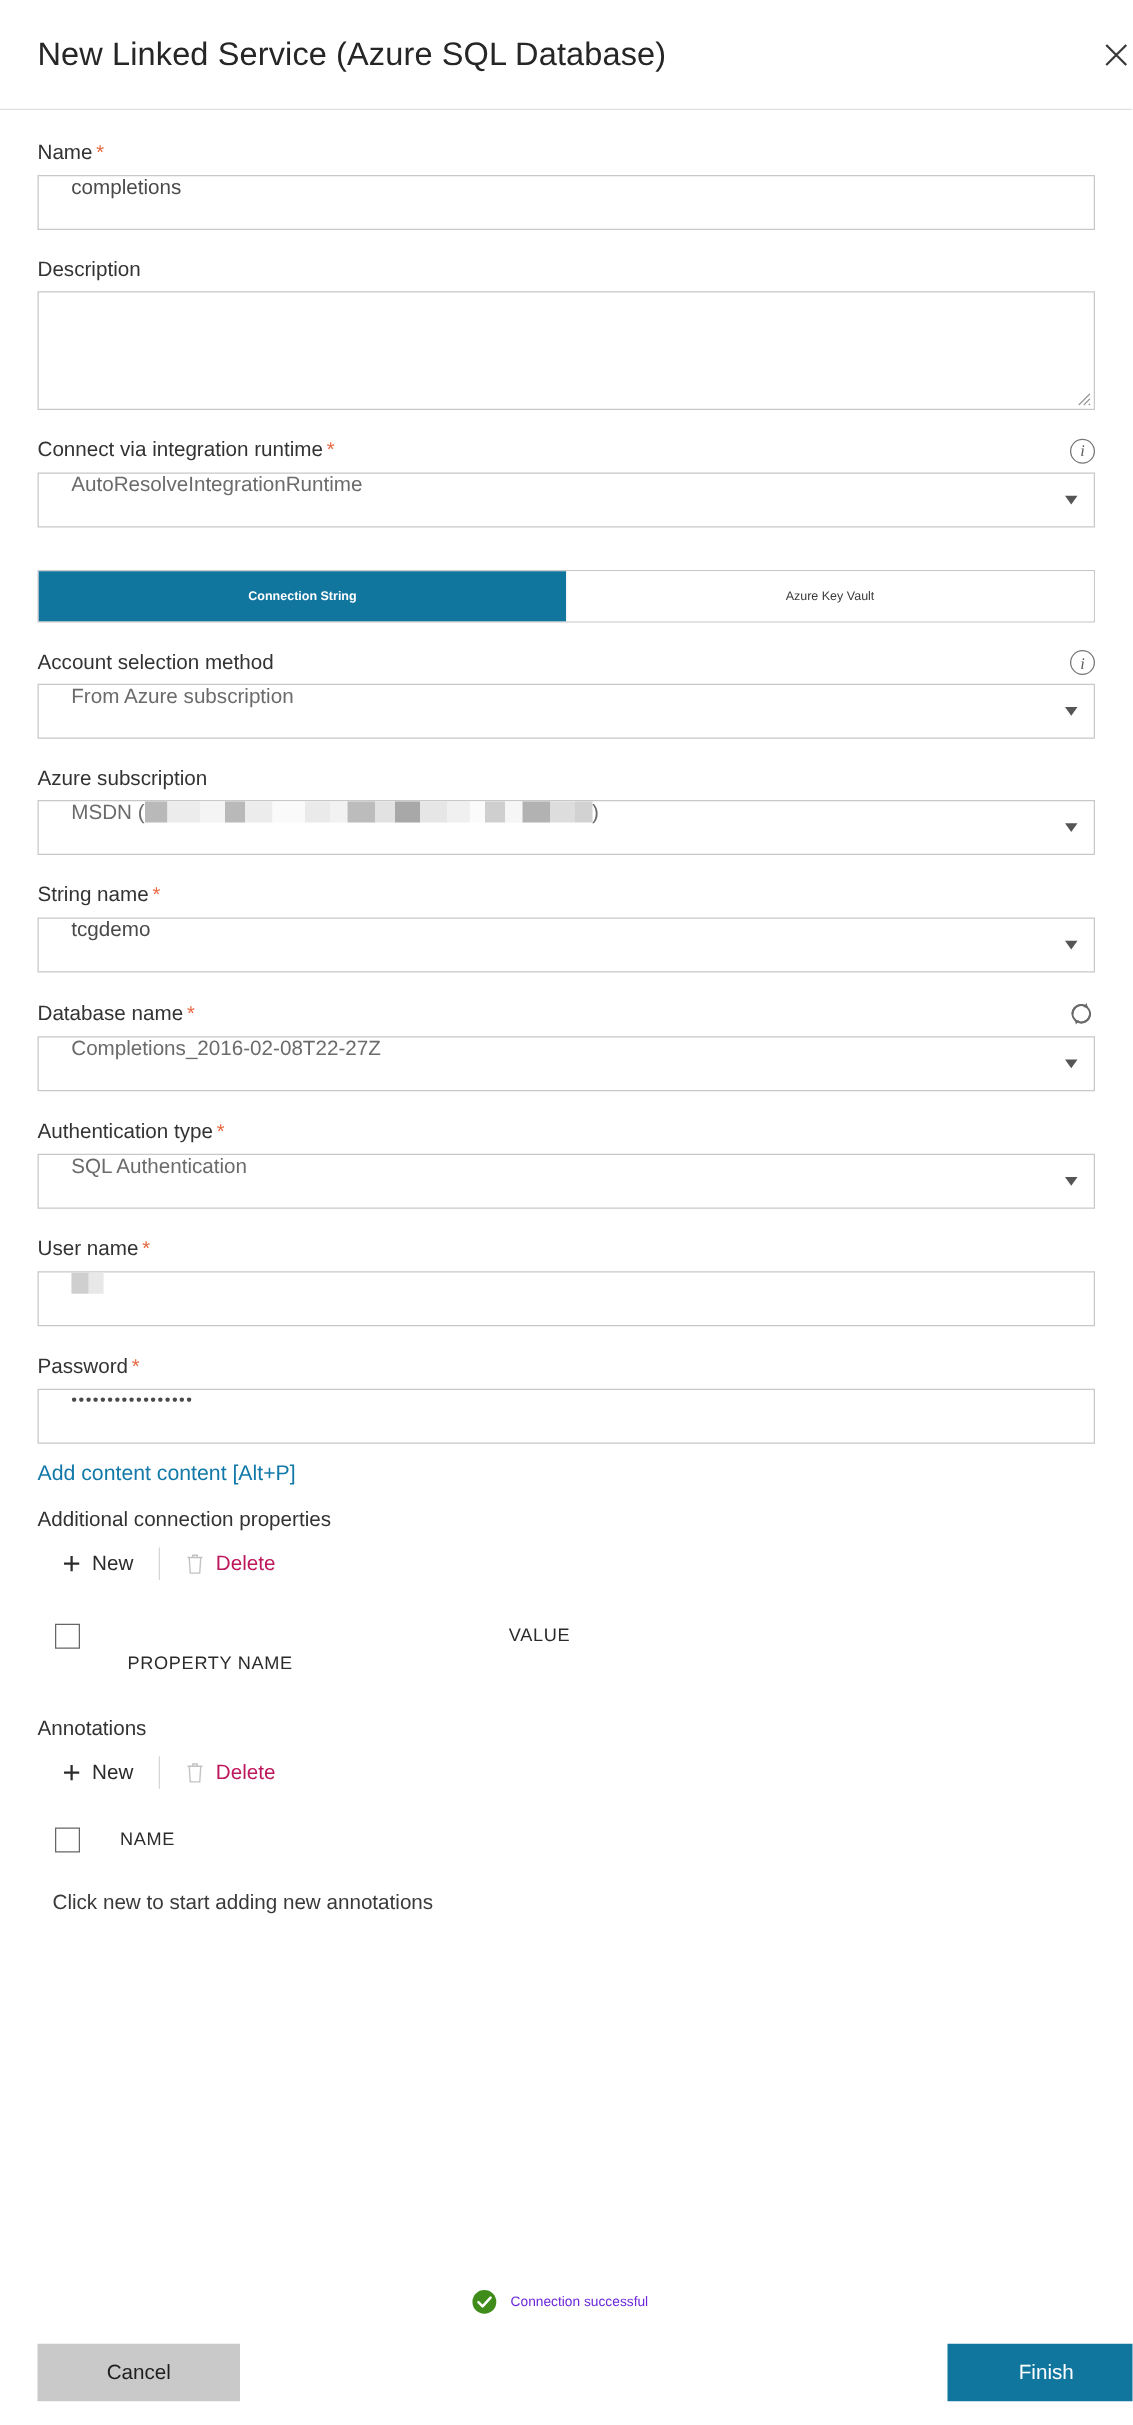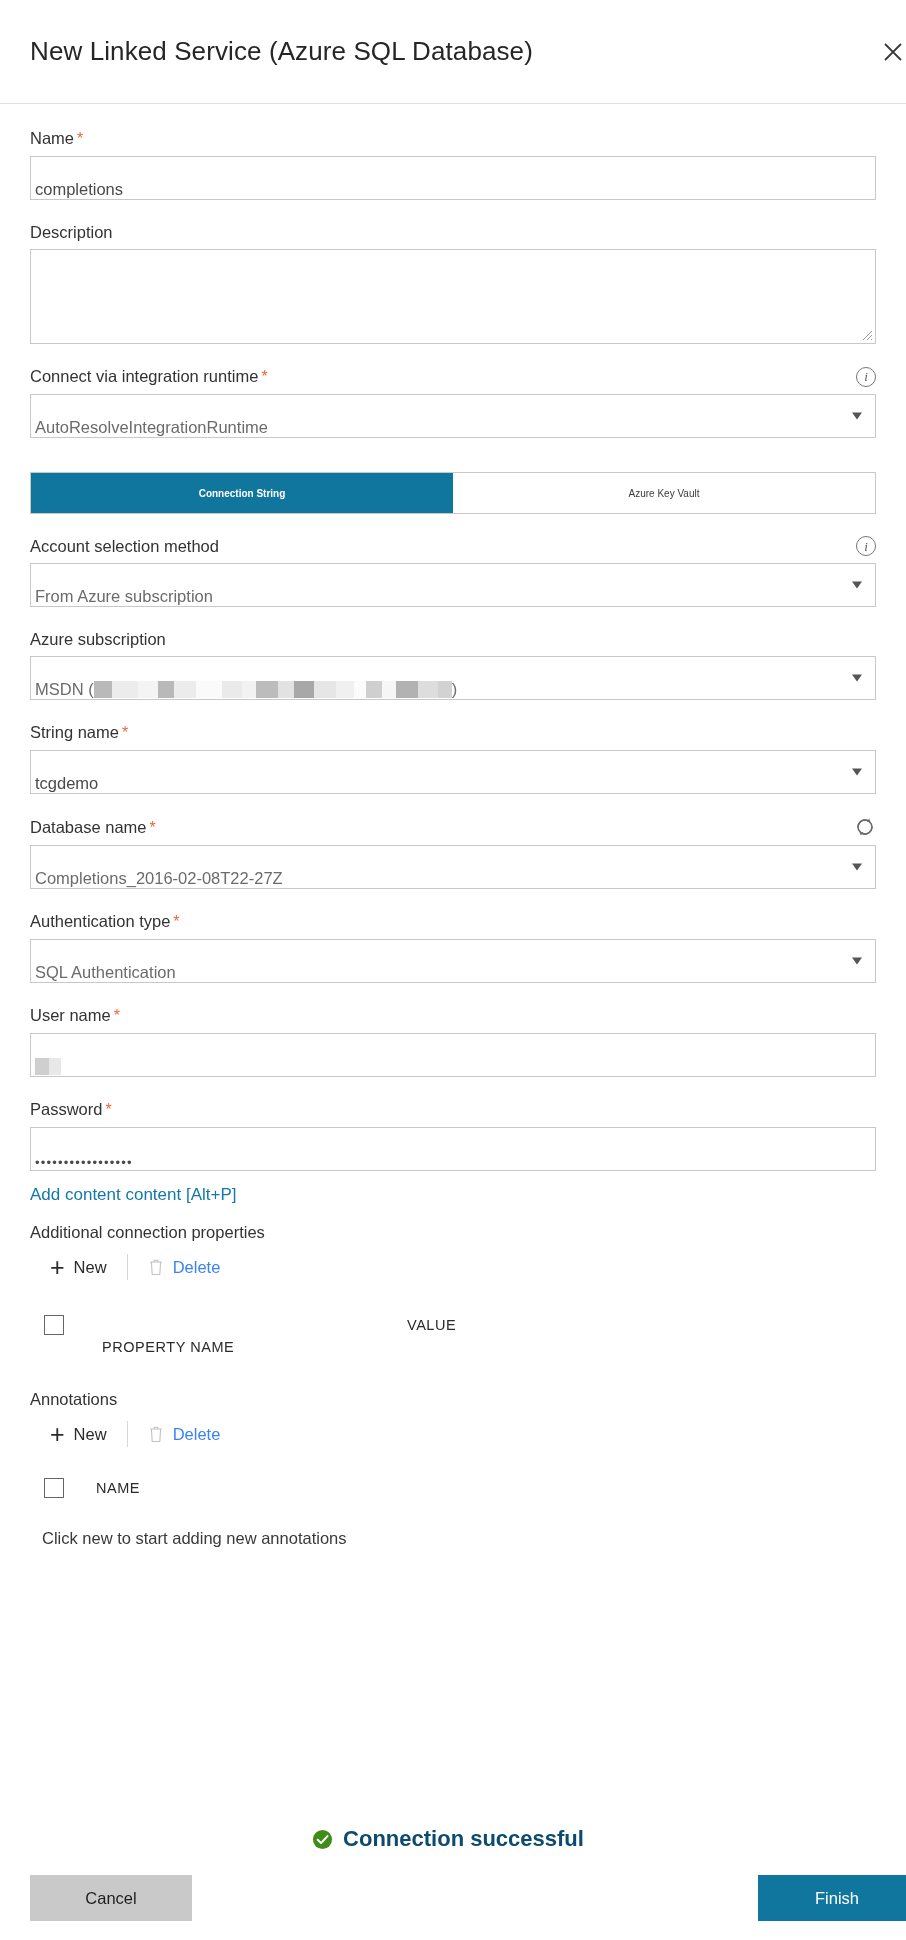--- a/index.html
+++ b/index.html
@@ -12,21 +12,21 @@
     width: 906px;
     height: 1940px;
     font-family: "Liberation Sans", sans-serif;
     color: #333333;
     overflow: hidden;
     position: relative;
   }
 
   
   .header {
-    height: 104px;
+    height: 88px;
     border-bottom: 1px solid #e0e0e0;
     display: flex;
     align-items: center;
     justify-content: space-between;
     box-sizing: border-box;
     padding: 0 6px 0 30px;
   }
   .header-title {
     font-size: 26px;
     font-weight: 400;
@@ -95,22 +95,22 @@
   }
 
   
   .input, .select {
     width: 100%;
     height: 44px;
     border: 1px solid #c8c8c8;
     box-sizing: border-box;
     background: #ffffff;
     display: flex;
-    align-items: flex-end;
-    padding: 0 4px;
+    align-items: flex-start;
+    padding: 0 26px;
     font-size: 16.5px;
     color: #444444;
     position: relative;
   }
   .input-text {
     color: #4a4a4a;
     font-size: 16.5px;
     white-space: nowrap;
     overflow: hidden;
   }
@@ -201,21 +201,21 @@
   }
   .tb-btn {
     display: flex;
     align-items: center;
     gap: 9px;
     font-size: 16.5px;
     color: #2b2b2b;
     cursor: pointer;
     padding: 4px 6px;
   }
-  .tb-btn.disabled { color: #3b82f6; cursor: default; align-items: center; }
+  .tb-btn.disabled { color: #be185d; cursor: default; align-items: center; }
   .tb-plus {
     font-size: 25px;
     line-height: 16px;
     font-weight: 300;
     color: #2b2b2b;
   }
   .tb-sep {
     width: 1px;
     height: 26px;
     background: #d6d6d6;
@@ -255,21 +255,21 @@
   .status-row {
     position: absolute;
     left: 0; right: 0;
     bottom: 88px;
     display: flex;
     justify-content: center;
     align-items: center;
     gap: 10px;
     padding-right: 10px;
   }
-  .status-text { font-size: 22px; color: #0c4a6e; font-weight: bold; }
+  .status-text { font-size: 11px; color: #6d28d9; }
   .check-circle { width: 21px; height: 21px; flex: 0 0 auto; }
 
   .footer {
     position: absolute;
     left: 0; right: 0;
     bottom: 0;
     height: 84px;
     display: flex;
     align-items: center;
     padding: 0 0 0 30px;

